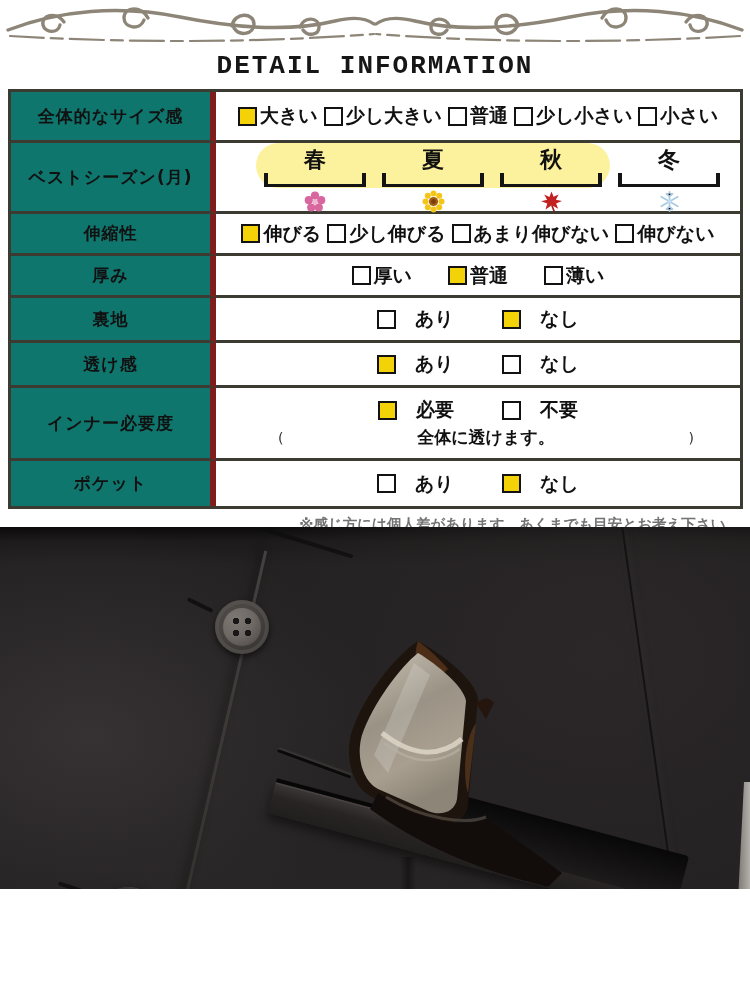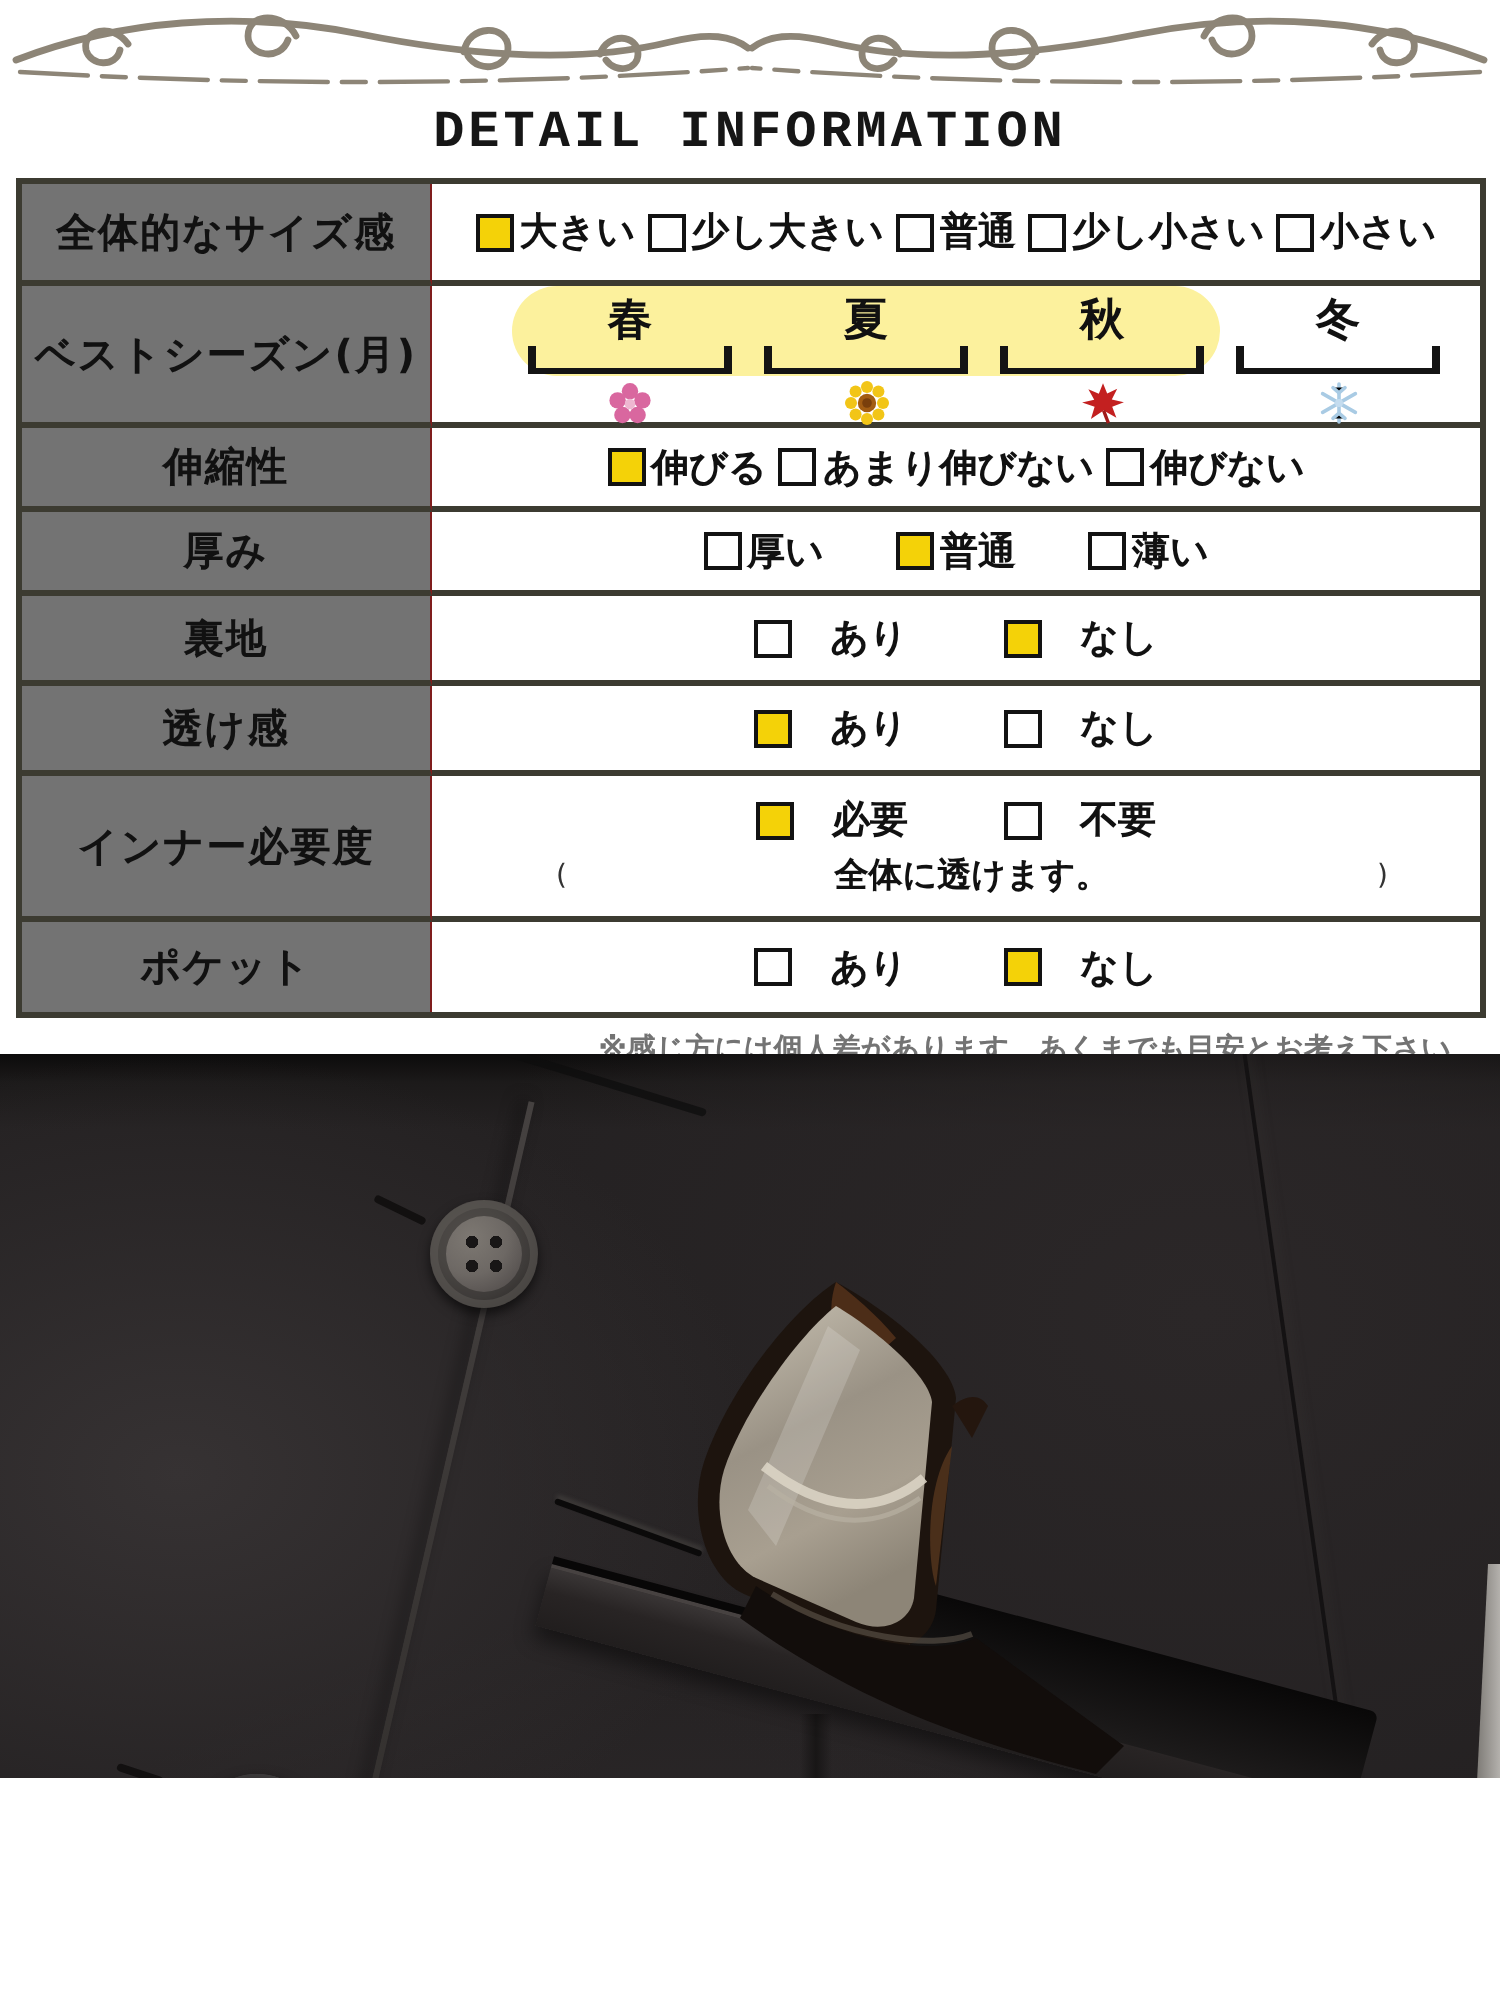--- a/index.html
+++ b/index.html
@@ -7,22 +7,22 @@
         font-family:"DejaVu Sans","Liberation Sans",sans-serif;color:#111;}
   
   .flourish{display:block;margin:2px 0 0 0;}
   .title{height:40px;display:flex;align-items:center;justify-content:center;
          font-family:"Liberation Mono","DejaVu Sans Mono",monospace;
          font-weight:700;font-size:26px;letter-spacing:2px;color:#161616;}
   
   .info-table{margin:3px 7px 0 8px;border:3px solid #3c3b31;display:grid;
               grid-template-columns:205px 1fr;background:#fff;}
   .cell{box-sizing:border-box;display:flex;align-items:center;justify-content:center;}
-  .lbl{background:#737373;border-right:1px solid #7f1d1d;border-bottom:3px solid #3c3b31;
-       font-size:20px;font-weight:700;letter-spacing:1px;}
+  .lbl{background:#0f766e;border-right:6px solid #7f1d1d;border-bottom:3px solid #3c3b31;
+       font-size:17px;font-weight:700;letter-spacing:1px;}
   .val{background:#fff;border-bottom:3px solid #3c3b31;font-weight:700;}
   .rlast{border-bottom:none;}
   .h51{height:51px}.h71{height:71px}.h42{height:42px}.h45{height:45px}.h73{height:73px}
   .opts{display:flex;align-items:center;justify-content:center;flex-wrap:nowrap;}
   .g6>.opt{margin:4px 3px;} .g18>.opt{margin:0 18px;} .g24>.opt{margin:0 24px;gap:16px;}
   .opt{display:flex;align-items:center;font-size:19px;font-weight:700;white-space:nowrap;}
   .cb{display:inline-block;width:15px;height:15px;border:2.5px solid #121212;background:#fff;
       margin-right:3px;flex:0 0 auto;}
   .cb[data-checked="true"]{background:#f4d208;}
   
@@ -222,20 +222,24 @@
 
     <div class="cell lbl h42">伸縮性</div>
     <div class="cell val h42">
       <div class="opts g6">
         <span class="opt">
             <span class="cb" data-checked="true"></span>
             <span>伸びる</span>
           </span>
         <span class="opt">
             <span class="cb" data-checked="false"></span>
+            <span>少し伸びる</span>
+          </span>
+        <span class="opt">
+            <span class="cb" data-checked="false"></span>
             <span>あまり伸びない</span>
           </span>
         <span class="opt">
             <span class="cb" data-checked="false"></span>
             <span>伸びない</span>
           </span>
       </div>
     </div>
 
     <div class="cell lbl h42">厚み</div>

